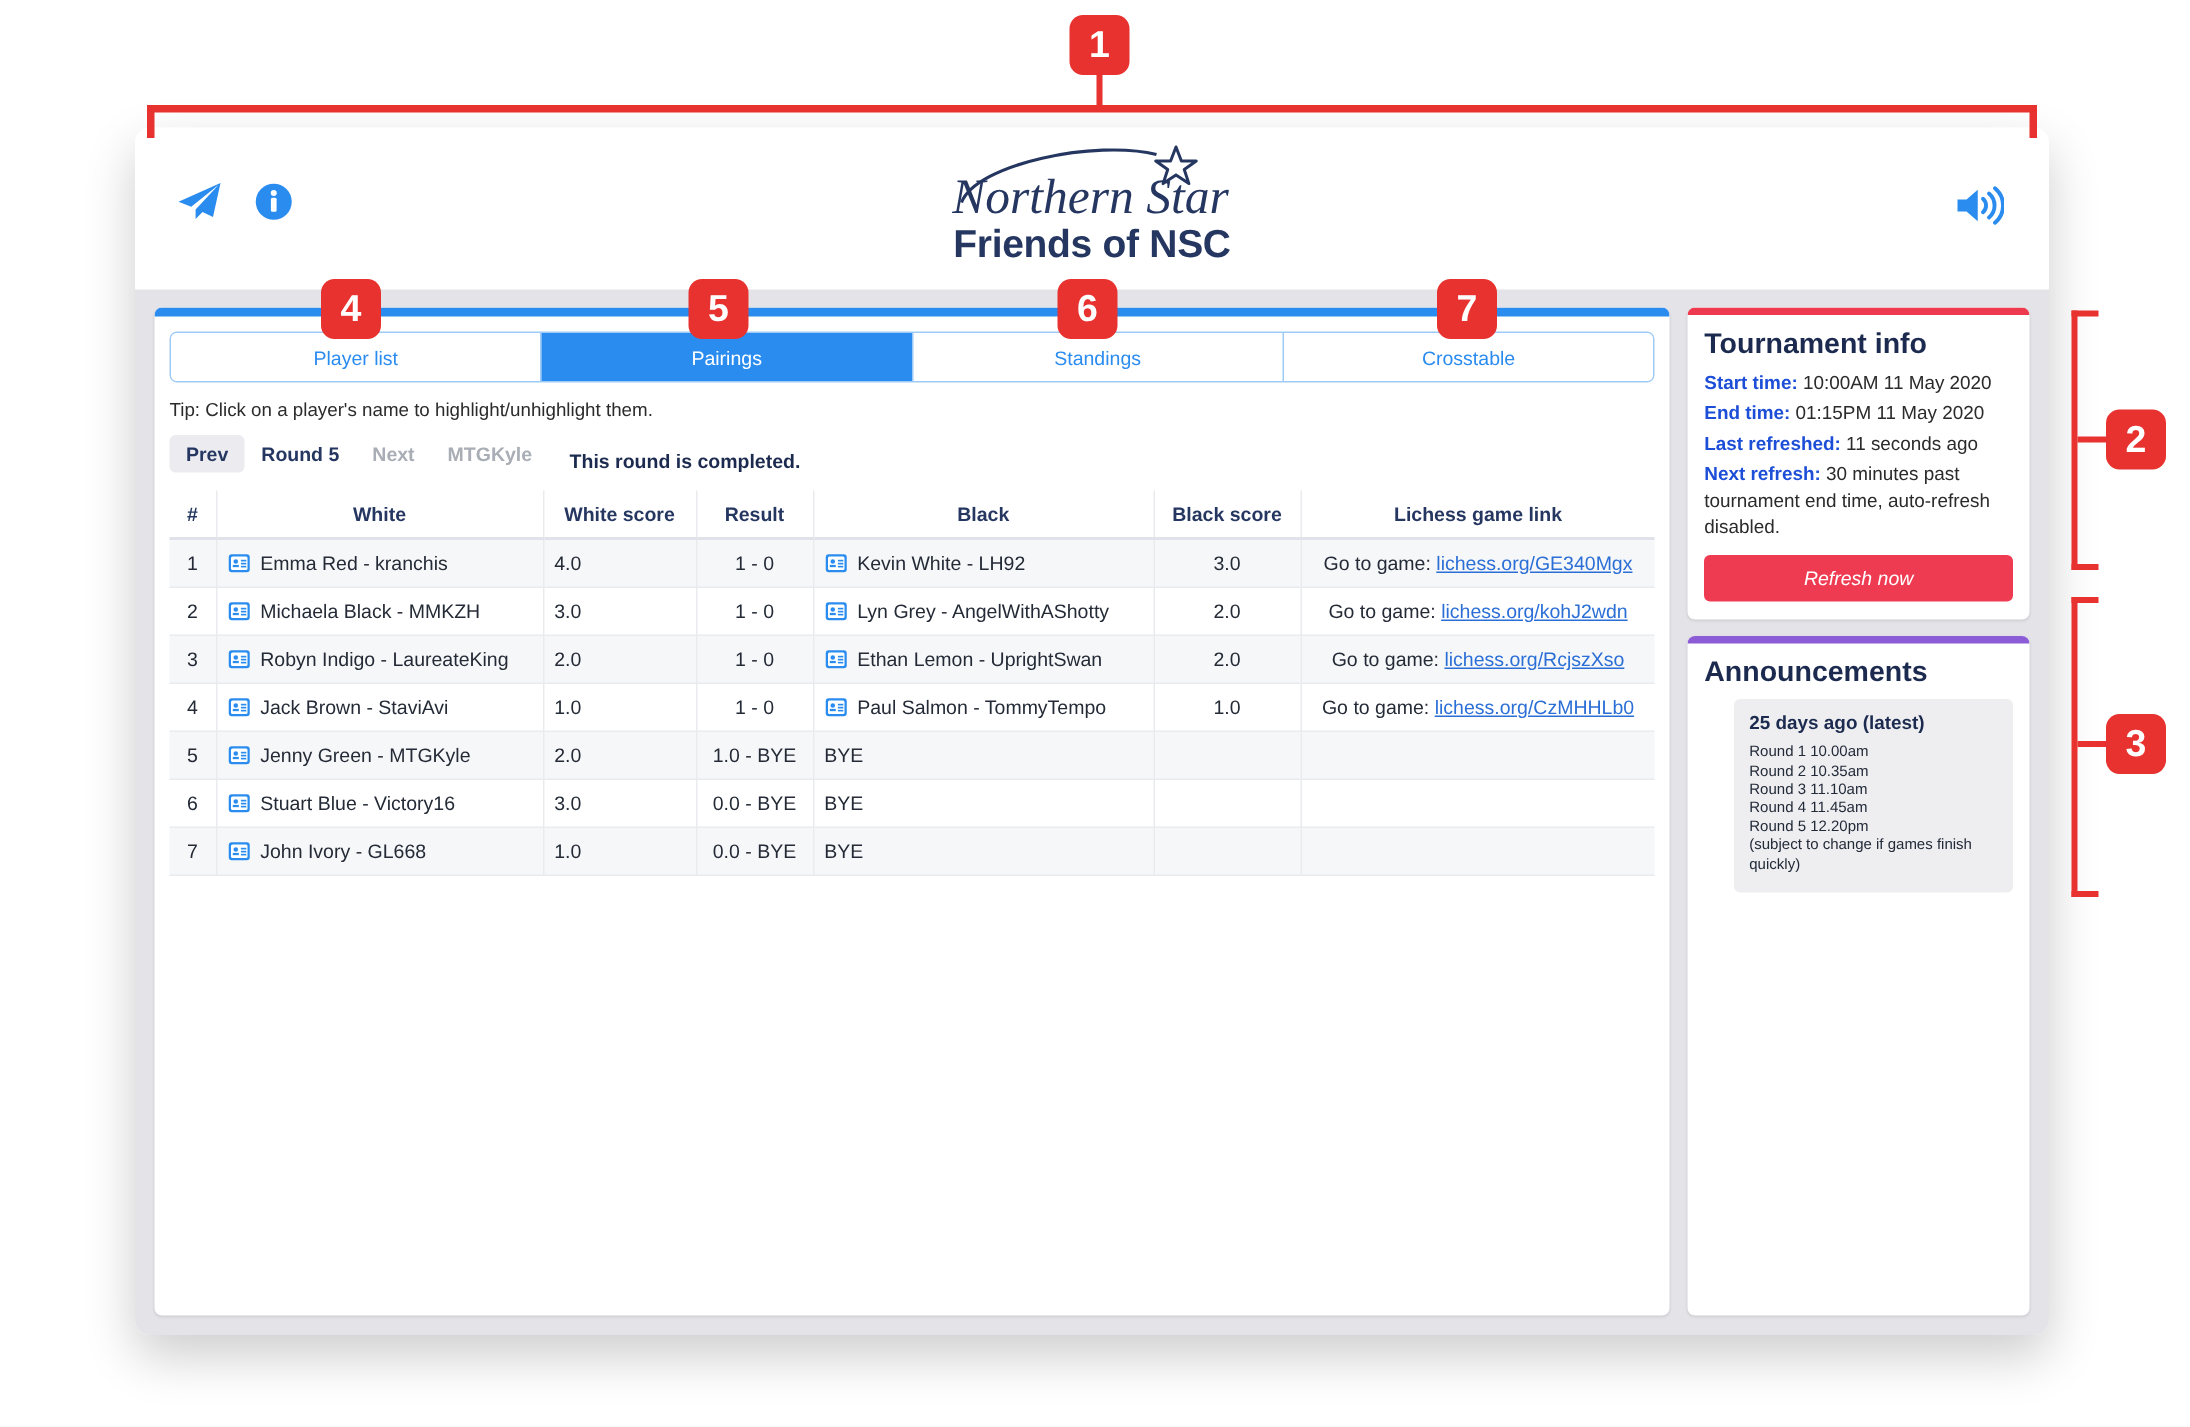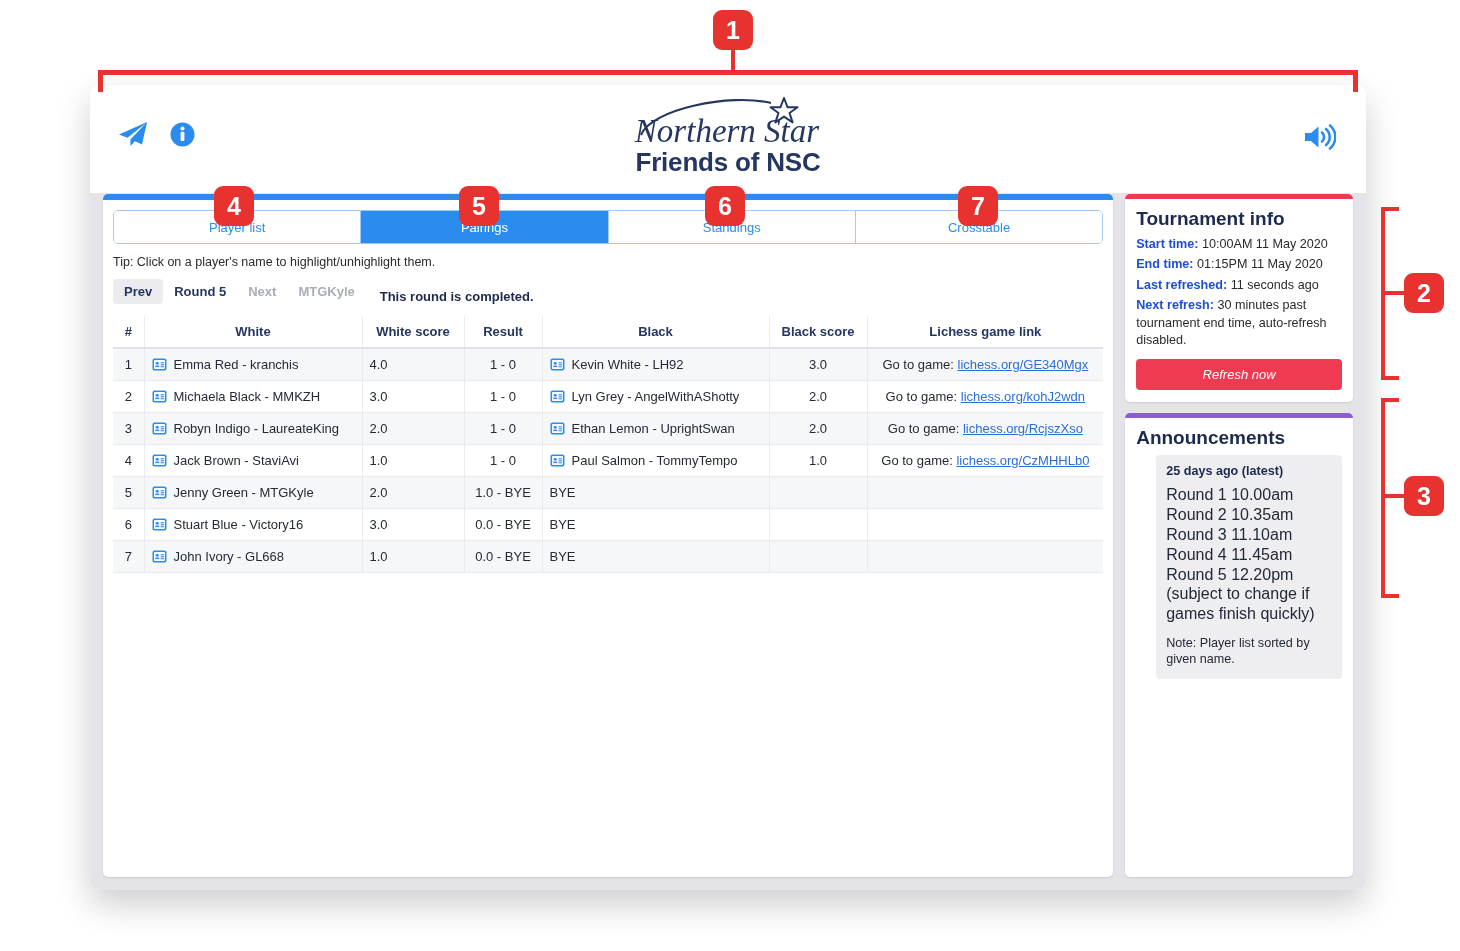--- a/index.html
+++ b/index.html
@@ -47,21 +47,21 @@
     font-size: 26px; font-weight: bold;
     color: #253761; letter-spacing: -0.2px;
     margin-top: -4px;
   }
 
   
   .app-body {
     position: relative;
     height: 697px;
     background: #e3e3e8;
-    padding: 1px 13px 13px 13px;
+    padding: 12px 13px 13px 13px;
     display: flex;
     gap: 12px;
   }
 
   .main-card {
     position: relative;
     width: 1011px;
     background: #ffffff;
     border-radius: 5px;
     box-shadow: 0 1px 2px rgba(0,0,0,0.10);
@@ -193,21 +193,21 @@
     cursor: pointer;
     font-style: italic;
   }
   .ann-box {
     background: #eeeef1;
     border-radius: 4px;
     padding: 9px 10px 12px 10px;
     margin-left: 20px;
   }
   .ann-date { font-size: 12.6px; font-weight: bold; color: #1b2a4e; margin-bottom: 7px; }
-  .ann-body { font-size: 16px; color: #222a38; line-height: 1.24; white-space: pre-line; }
+  .ann-body { font-size: 10px; color: #222a38; line-height: 1.24; white-space: pre-line; }
   .ann-note { font-size: 12.6px; color: #222a38; line-height: 1.24; margin-top: 12px; }
 
   .side-card.grow { flex: 1; }
   .badge {
     position: absolute;
     width: 40px; height: 40px;
     background: #e8322f;
     border-radius: 9px;
     color: #ffffff;
     font-size: 25px; font-weight: bold;
@@ -546,21 +546,20 @@
           <div class="side-inner">
             <div class="side-title">Announcements</div>
             <div class="ann-box">
               <div class="ann-date">25 days ago (latest)</div>
               <div class="ann-body">Round 1 10.00am
 Round 2 10.35am
 Round 3 11.10am
 Round 4 11.45am
 Round 5 12.20pm
 (subject to change if games finish quickly)</div>
-              <div class="ann-note">Note: Player list sorted by given name.</div>
             </div>
           </div>
         </div>
 
       </div>
     </div>
   </div>
 
   <div class="line" style="left:98px;  top:70px;  width:1260px; height:5px;"></div>
   <div class="line" style="left:98px;  top:70px;  width:5px;   height:22px;"></div>

